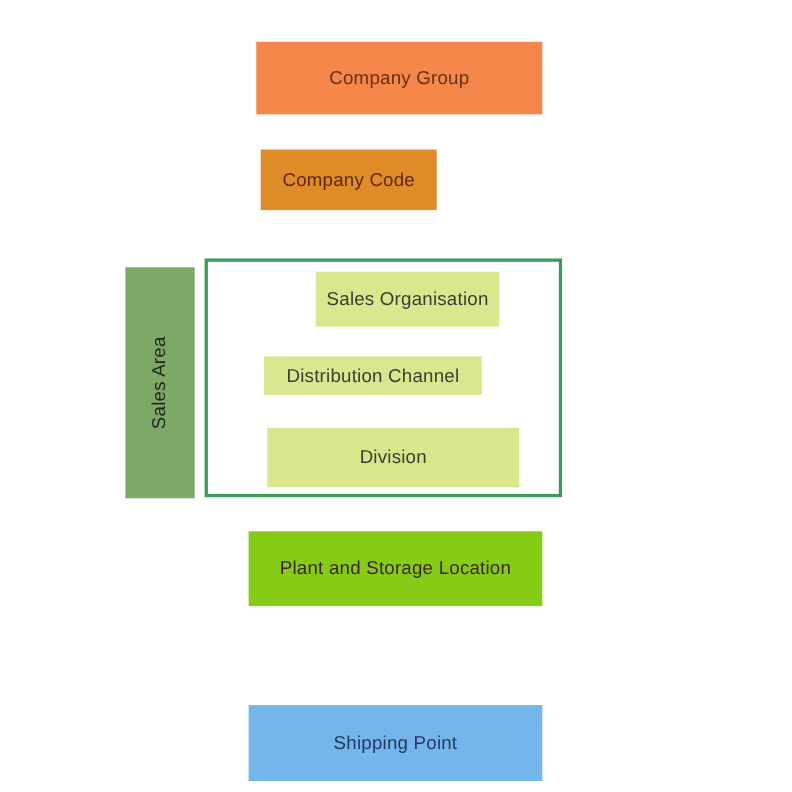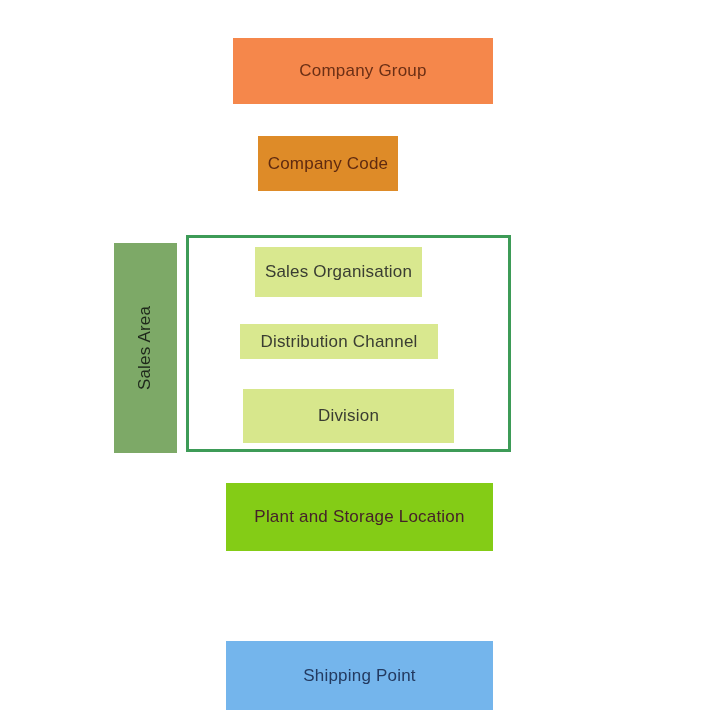--- a/index.html
+++ b/index.html
@@ -20,60 +20,60 @@
     display: flex;
     align-items: center;
     justify-content: center;
     font-size: 17px;
     letter-spacing: 0.2px;
     text-align: center;
     box-sizing: border-box;
   }
   
   .company-group   { left: 233px; top: 38px;  width: 260px; height: 66px; }
-  .company-code    { left: 258px; top: 136px; width: 140px; height: 55px; }
+  .company-code    { left: 237px; top: 136px; width: 160px; height: 55px; }
 
   
   .sales-area-vertical { left: 114px; top: 243px; width: 63px; height: 210px; }
   .sales-area-vertical span {
     transform: rotate(-90deg);
     white-space: nowrap;
     display: block;
   }
   .sales-area-container {
     position: absolute;
     left: 186px; top: 235px; width: 325px; height: 217px;
     background: #ffffff;
     border: 3px solid #3d9b57;
     box-sizing: border-box;
   }
   .sales-organisation   { left: 255px; top: 247px; width: 167px; height: 50px; }
   .distribution-channel { left: 240px; top: 324px; width: 198px; height: 35px; }
-  .division             { left: 243px; top: 389px; width: 211px; height: 54px; }
+  .division             { left: 243px; top: 389px; width: 229px; height: 54px; }
 
   
   .plant-storage  { left: 226px; top: 483px; width: 267px; height: 68px; }
   .shipping-point { left: 226px; top: 594px; width: 267px; height: 69px; margin-top: 47px; }
 </style>
 </head>
 <body>
 
 <div class="canvas">
 
   <div class="box company-group" style="background-color: rgb(245, 135, 75); color: rgb(107, 47, 21);">Company Group</div>
 
   <div class="box company-code" style="background-color: rgb(222, 139, 40); color: rgb(95, 42, 16);">Company Code</div>
 
   <div class="box sales-area-vertical" style="background-color: rgb(125, 169, 103); color: rgb(30, 40, 27);">
     <span>Sales Area</span>
   </div>
 
   <div class="sales-area-container" style="border-color: rgb(61, 155, 87); background-color: rgb(255, 255, 255);"></div>
 
-  <div class="box sales-organisation" style="background-color: rgb(217, 232, 143); color: rgb(58, 61, 50);">Sales Organisation</div>
+  <div class="box sales-organisation" style="background-color: rgb(217, 232, 143); color: rgb(58, 61, 50); margin-left: 32px;">Sales Organisation</div>
 
   <div class="box distribution-channel" style="background-color: rgb(217, 232, 143); color: rgb(58, 61, 50);">Distribution Channel</div>
 
   <div class="box division" style="background-color: rgb(215, 231, 140); color: rgb(58, 61, 50);">Division</div>
 
   <div class="box plant-storage" style="background-color: #84cc16; color: rgb(69, 34, 41);">Plant and Storage Location</div>
 
   <div class="box shipping-point" style="background-color: rgb(116, 181, 236); color: rgb(35, 58, 96);">Shipping Point</div>
 
 </div>

